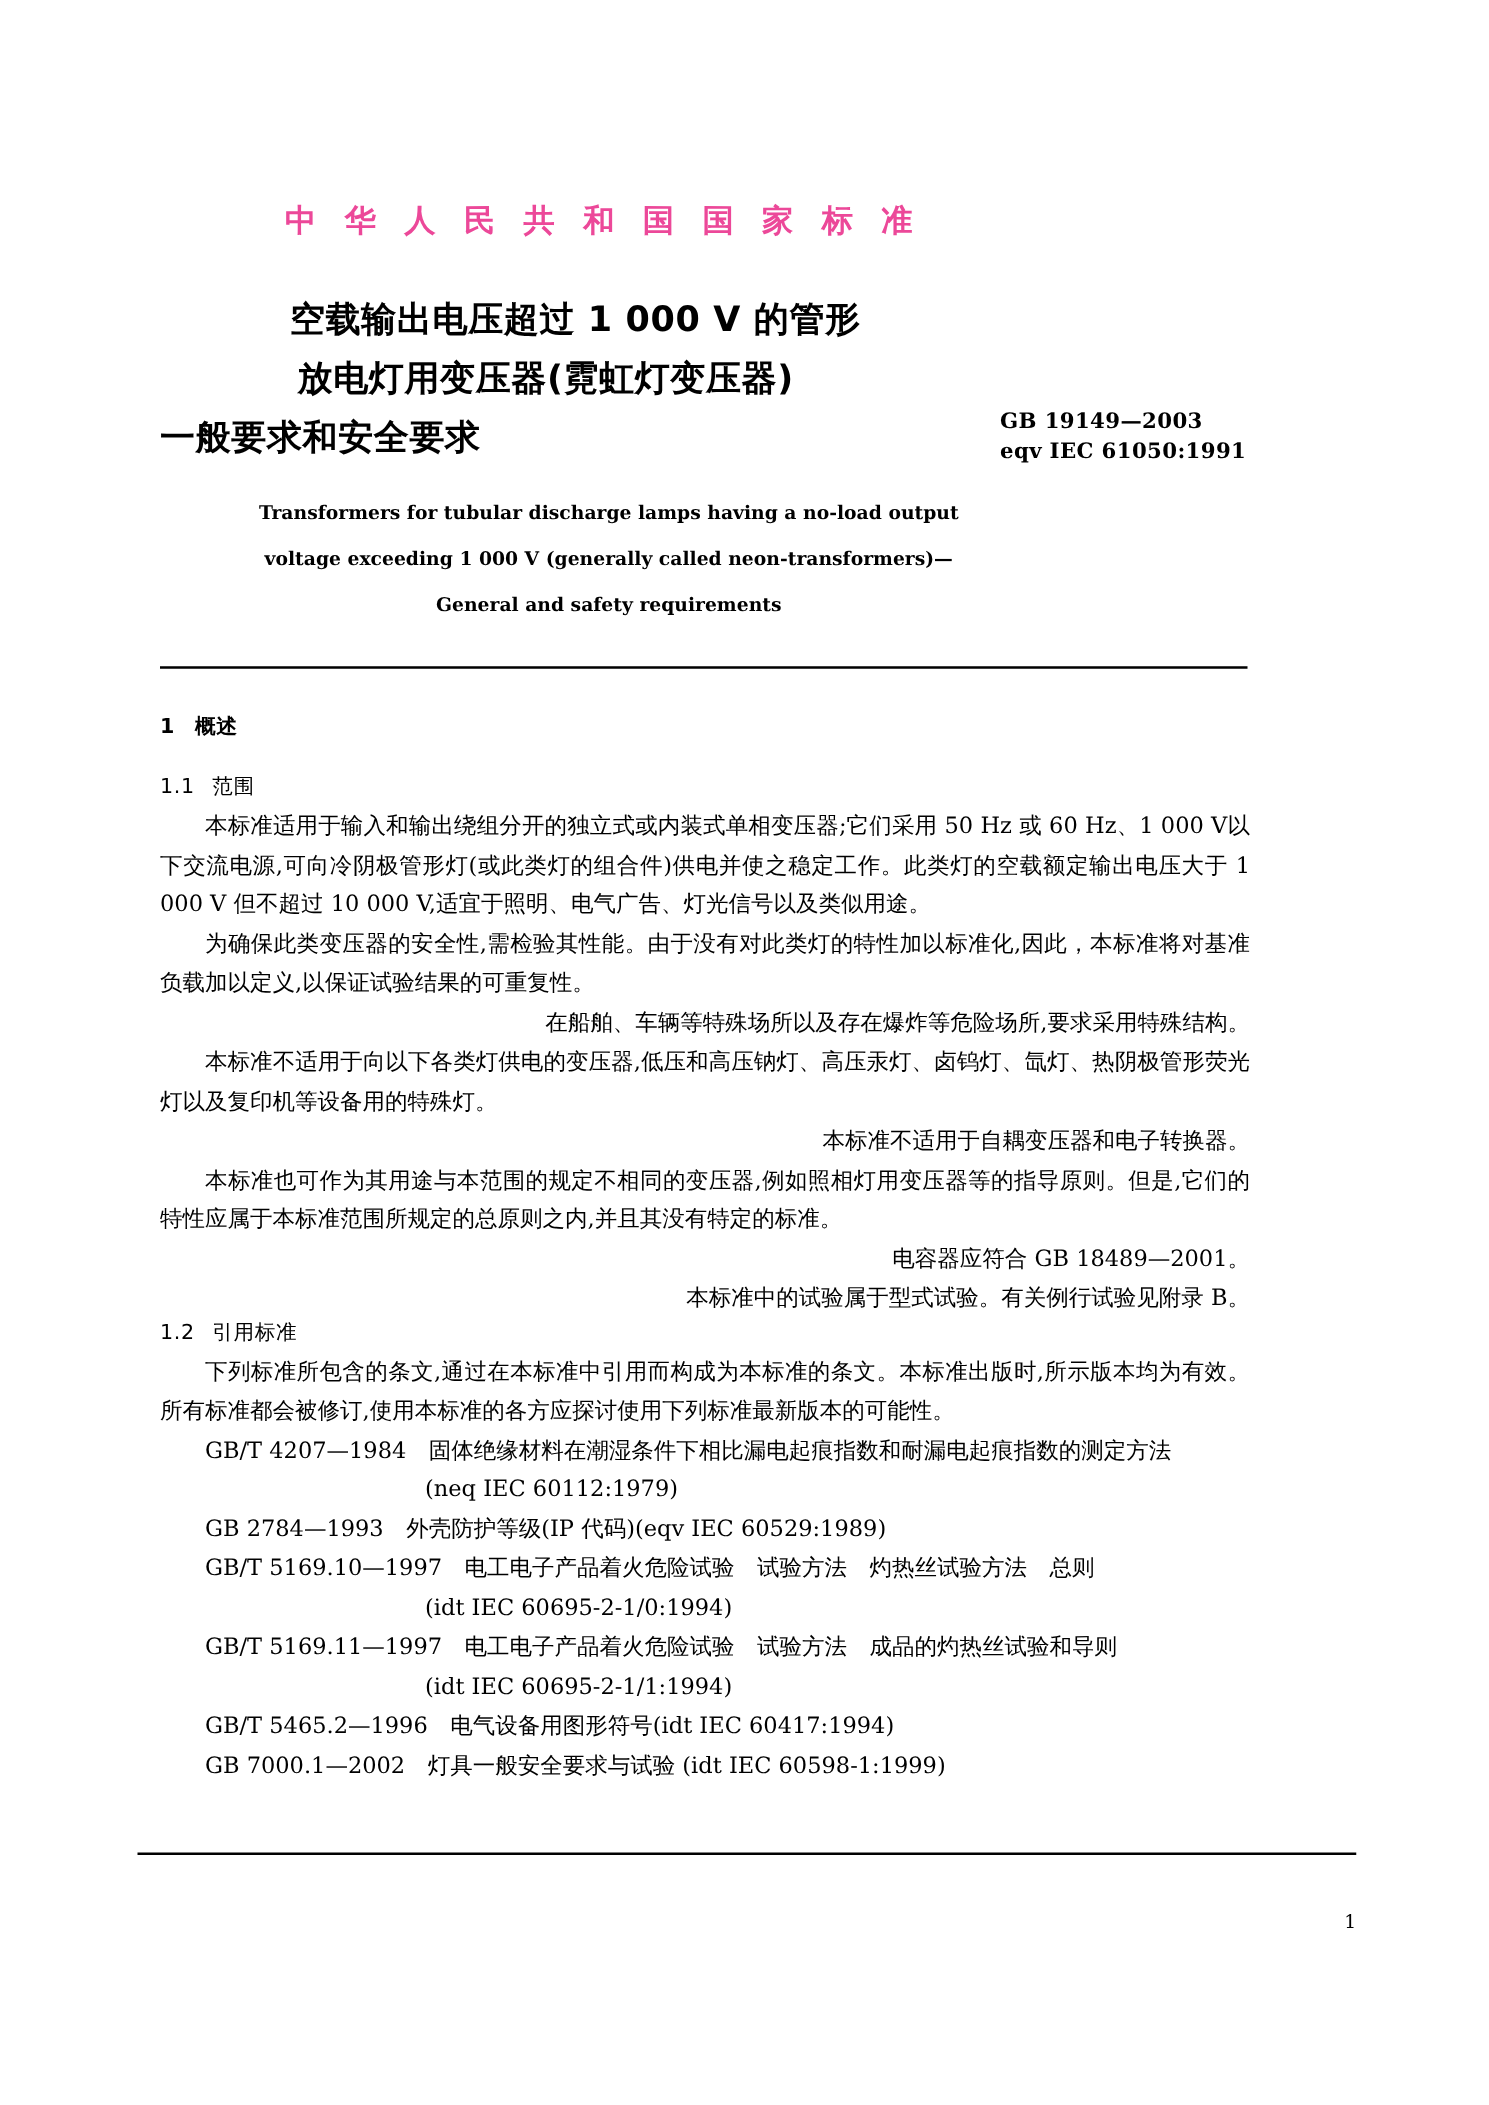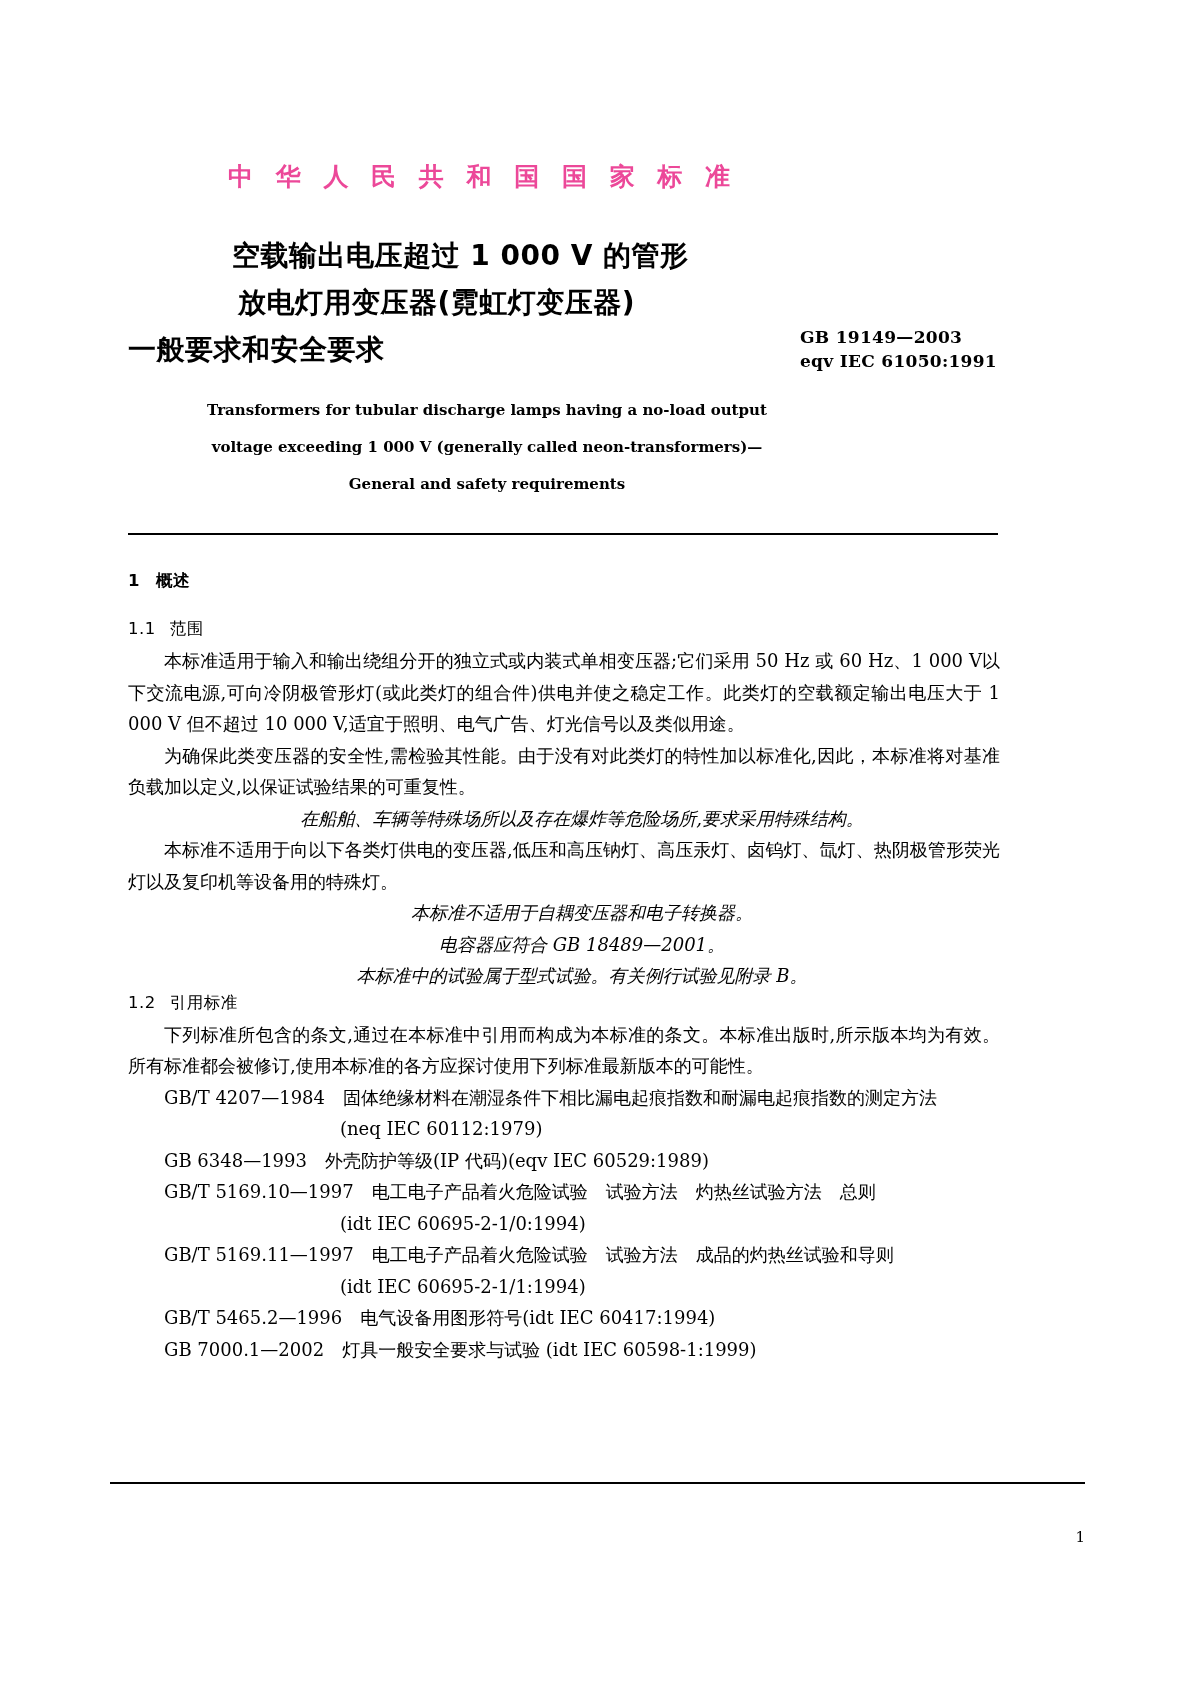--- a/index.html
+++ b/index.html
@@ -122,21 +122,21 @@
   p.para {
     margin: 0;
     font-size: 18px;
     line-height: 31.5px;
     text-align: justify;
     text-justify: inter-character;
     font-family: "DejaVu Serif", "Liberation Serif", serif;
     letter-spacing: 0px;
   }
   p.indent { text-indent: 36px; }
-  p.nowrapline { white-space: nowrap; text-align: center; font-style: italic; }
+  p.nowrapline { white-space: nowrap; text-align: right; }
 
   .ref-list { margin-top: 0; }
   .ref-item {
     font-size: 18px;
     line-height: 31.5px;
     white-space: nowrap;
     margin-left: 36px;
   }
   .ref-item .gap { display: inline-block; width: 18px; }
   .ref-sub {
@@ -210,33 +210,34 @@
 
     <div class="h1"><span class="num">1</span><span>概述</span></div>
 
     <div class="h2"><span class="num">1.1</span><span>范围</span></div>
 
     <p class="para indent">本标准适用于输入和输出绕组分开的独立式或内装式单相变压器;它们采用 50 Hz 或 60 Hz、1 000 V以下交流电源,可向冷阴极管形灯(或此类灯的组合件)供电并使之稳定工作。此类灯的空载额定输出电压大于 1 000 V 但不超过 10 000 V,适宜于照明、电气广告、灯光信号以及类似用途。</p>
     <p class="para indent">为确保此类变压器的安全性,需检验其性能。由于没有对此类灯的特性加以标准化,因此，本标准将对基准负载加以定义,以保证试验结果的可重复性。</p>
     <p class="para indent nowrapline">在船舶、车辆等特殊场所以及存在爆炸等危险场所,要求采用特殊结构。</p>
     <p class="para indent">本标准不适用于向以下各类灯供电的变压器,低压和高压钠灯、高压汞灯、卤钨灯、氙灯、热阴极管形荧光灯以及复印机等设备用的特殊灯。</p>
     <p class="para indent nowrapline">本标准不适用于自耦变压器和电子转换器。</p>
+    <p class="para indent">本标准也可作为其用途与本范围的规定不相同的变压器,例如照相灯用变压器等的指导原则。但是,它们的特性应属于本标准范围所规定的总原则之内,并且其没有特定的标准。</p>
     <p class="para indent nowrapline">电容器应符合 GB 18489—2001。</p>
     <p class="para indent nowrapline">本标准中的试验属于型式试验。有关例行试验见附录 B。</p>
 
     <div class="h2"><span class="num">1.2</span><span>引用标准</span></div>
 
     <p class="para indent">下列标准所包含的条文,通过在本标准中引用而构成为本标准的条文。本标准出版时,所示版本均为有效。所有标准都会被修订,使用本标准的各方应探讨使用下列标准最新版本的可能性。</p>
 
     <div class="ref-list">
 
       <div class="ref-item"><span>GB/T 4207—1984</span><span class="gap"></span><span>固体绝缘材料在潮湿条件下相比漏电起痕指数和耐漏电起痕指数的测定方法</span></div>
       <div class="ref-sub">(neq IEC 60112:1979)</div>
 
-      <div class="ref-item"><span>GB 6348—1993</span><span class="gap"></span><span>外壳防护等级(IP 代码)(eqv IEC 60529:1989)</span></div>
+      <div class="ref-item"><span>GB 2784—1993</span><span class="gap"></span><span>外壳防护等级(IP 代码)(eqv IEC 60529:1989)</span></div>
 
       <div class="ref-item"><span>GB/T 5169.10—1997</span><span class="gap"></span><span>电工电子产品着火危险试验　试验方法　灼热丝试验方法　总则</span></div>
       <div class="ref-sub">(idt IEC 60695-2-1/0:1994)</div>
 
       <div class="ref-item"><span>GB/T 5169.11—1997</span><span class="gap"></span><span>电工电子产品着火危险试验　试验方法　成品的灼热丝试验和导则</span></div>
       <div class="ref-sub">(idt IEC 60695-2-1/1:1994)</div>
 
       <div class="ref-item"><span>GB/T 5465.2—1996</span><span class="gap"></span><span>电气设备用图形符号(idt IEC 60417:1994)</span></div>
 
       <div class="ref-item"><span>GB 7000.1—2002</span><span class="gap"></span><span>灯具一般安全要求与试验 (idt IEC 60598-1:1999)</span></div>

